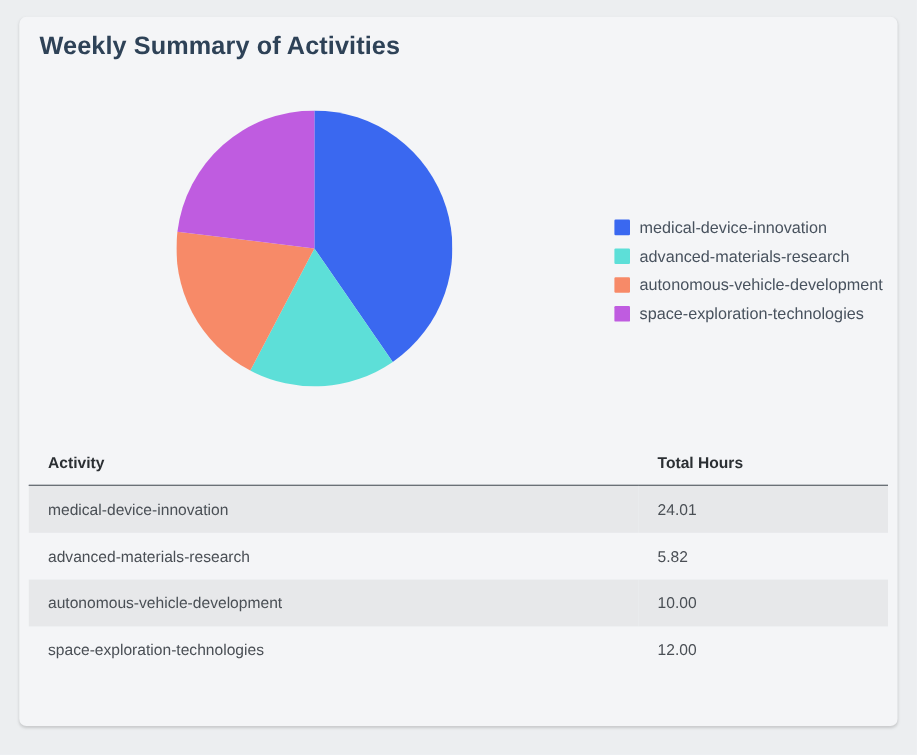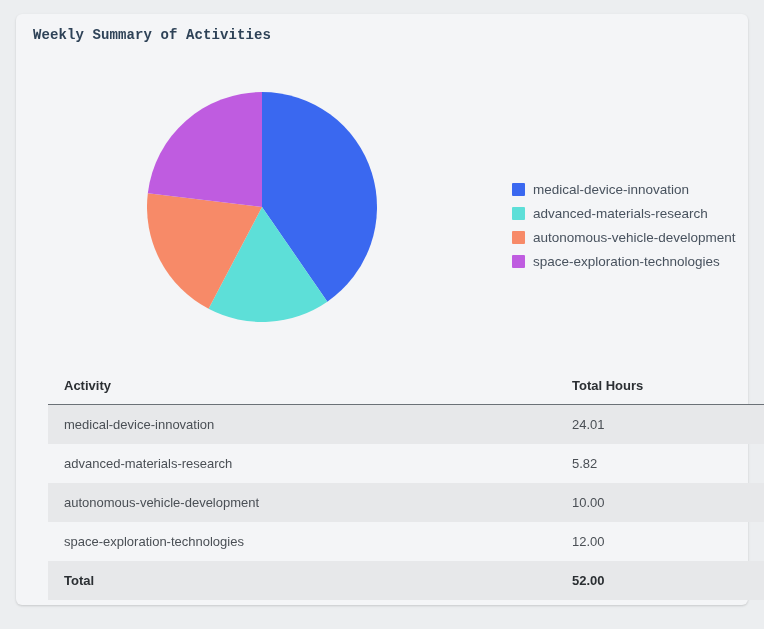--- a/index.html
+++ b/index.html
@@ -21,26 +21,25 @@
     height: 591px;
     background: #f4f5f7;
     border-radius: 6px;
     box-shadow: 0 1px 3px rgba(0,0,0,0.10), 0 1px 2px rgba(0,0,0,0.06);
     box-sizing: border-box;
   }
   .card-title {
     position: absolute;
     left: 17px;
     top: 13px;
-    font-size: 14px;
+    font-size: 21px;
     font-weight: bold;
     color: #2e4257;
     letter-spacing: 0.1px;
     white-space: nowrap;
-    font-family: Liberation Mono, monospace;
   }
   .chart-area {
     position: absolute;
     left: 0;
     top: 62px;
     width: 732px;
     height: 280px;
   }
   .pie-wrap {
     position: absolute;
@@ -72,21 +71,21 @@
     border-radius: 1px;
   }
   .legend-label {
     margin-left: 8px;
     font-size: 13.5px;
     color: #48525e;
     white-space: nowrap;
   }
   .table-wrap {
     position: absolute;
-    left: 32px;
+    left: 8px;
     top: 352px;
     width: 716px;
   }
   table.summary {
     border-collapse: collapse;
     width: 716px;
     table-layout: fixed;
   }
   table.summary col.c-activity { width: 508px; }
   table.summary col.c-hours { width: 208px; }
@@ -177,21 +176,17 @@
             <td>5.82</td>
           </tr>
           <tr class="shaded">
             <td>autonomous-vehicle-development</td>
             <td>10.00</td>
           </tr>
           <tr class="">
             <td>space-exploration-technologies</td>
             <td>12.00</td>
           </tr>
-          <tr class="shaded total-row">
-            <td>Total</td>
-            <td>52.00</td>
-          </tr>
         </tbody>
     </table>
   </div>
 
 </div>
 
 </body></html>

